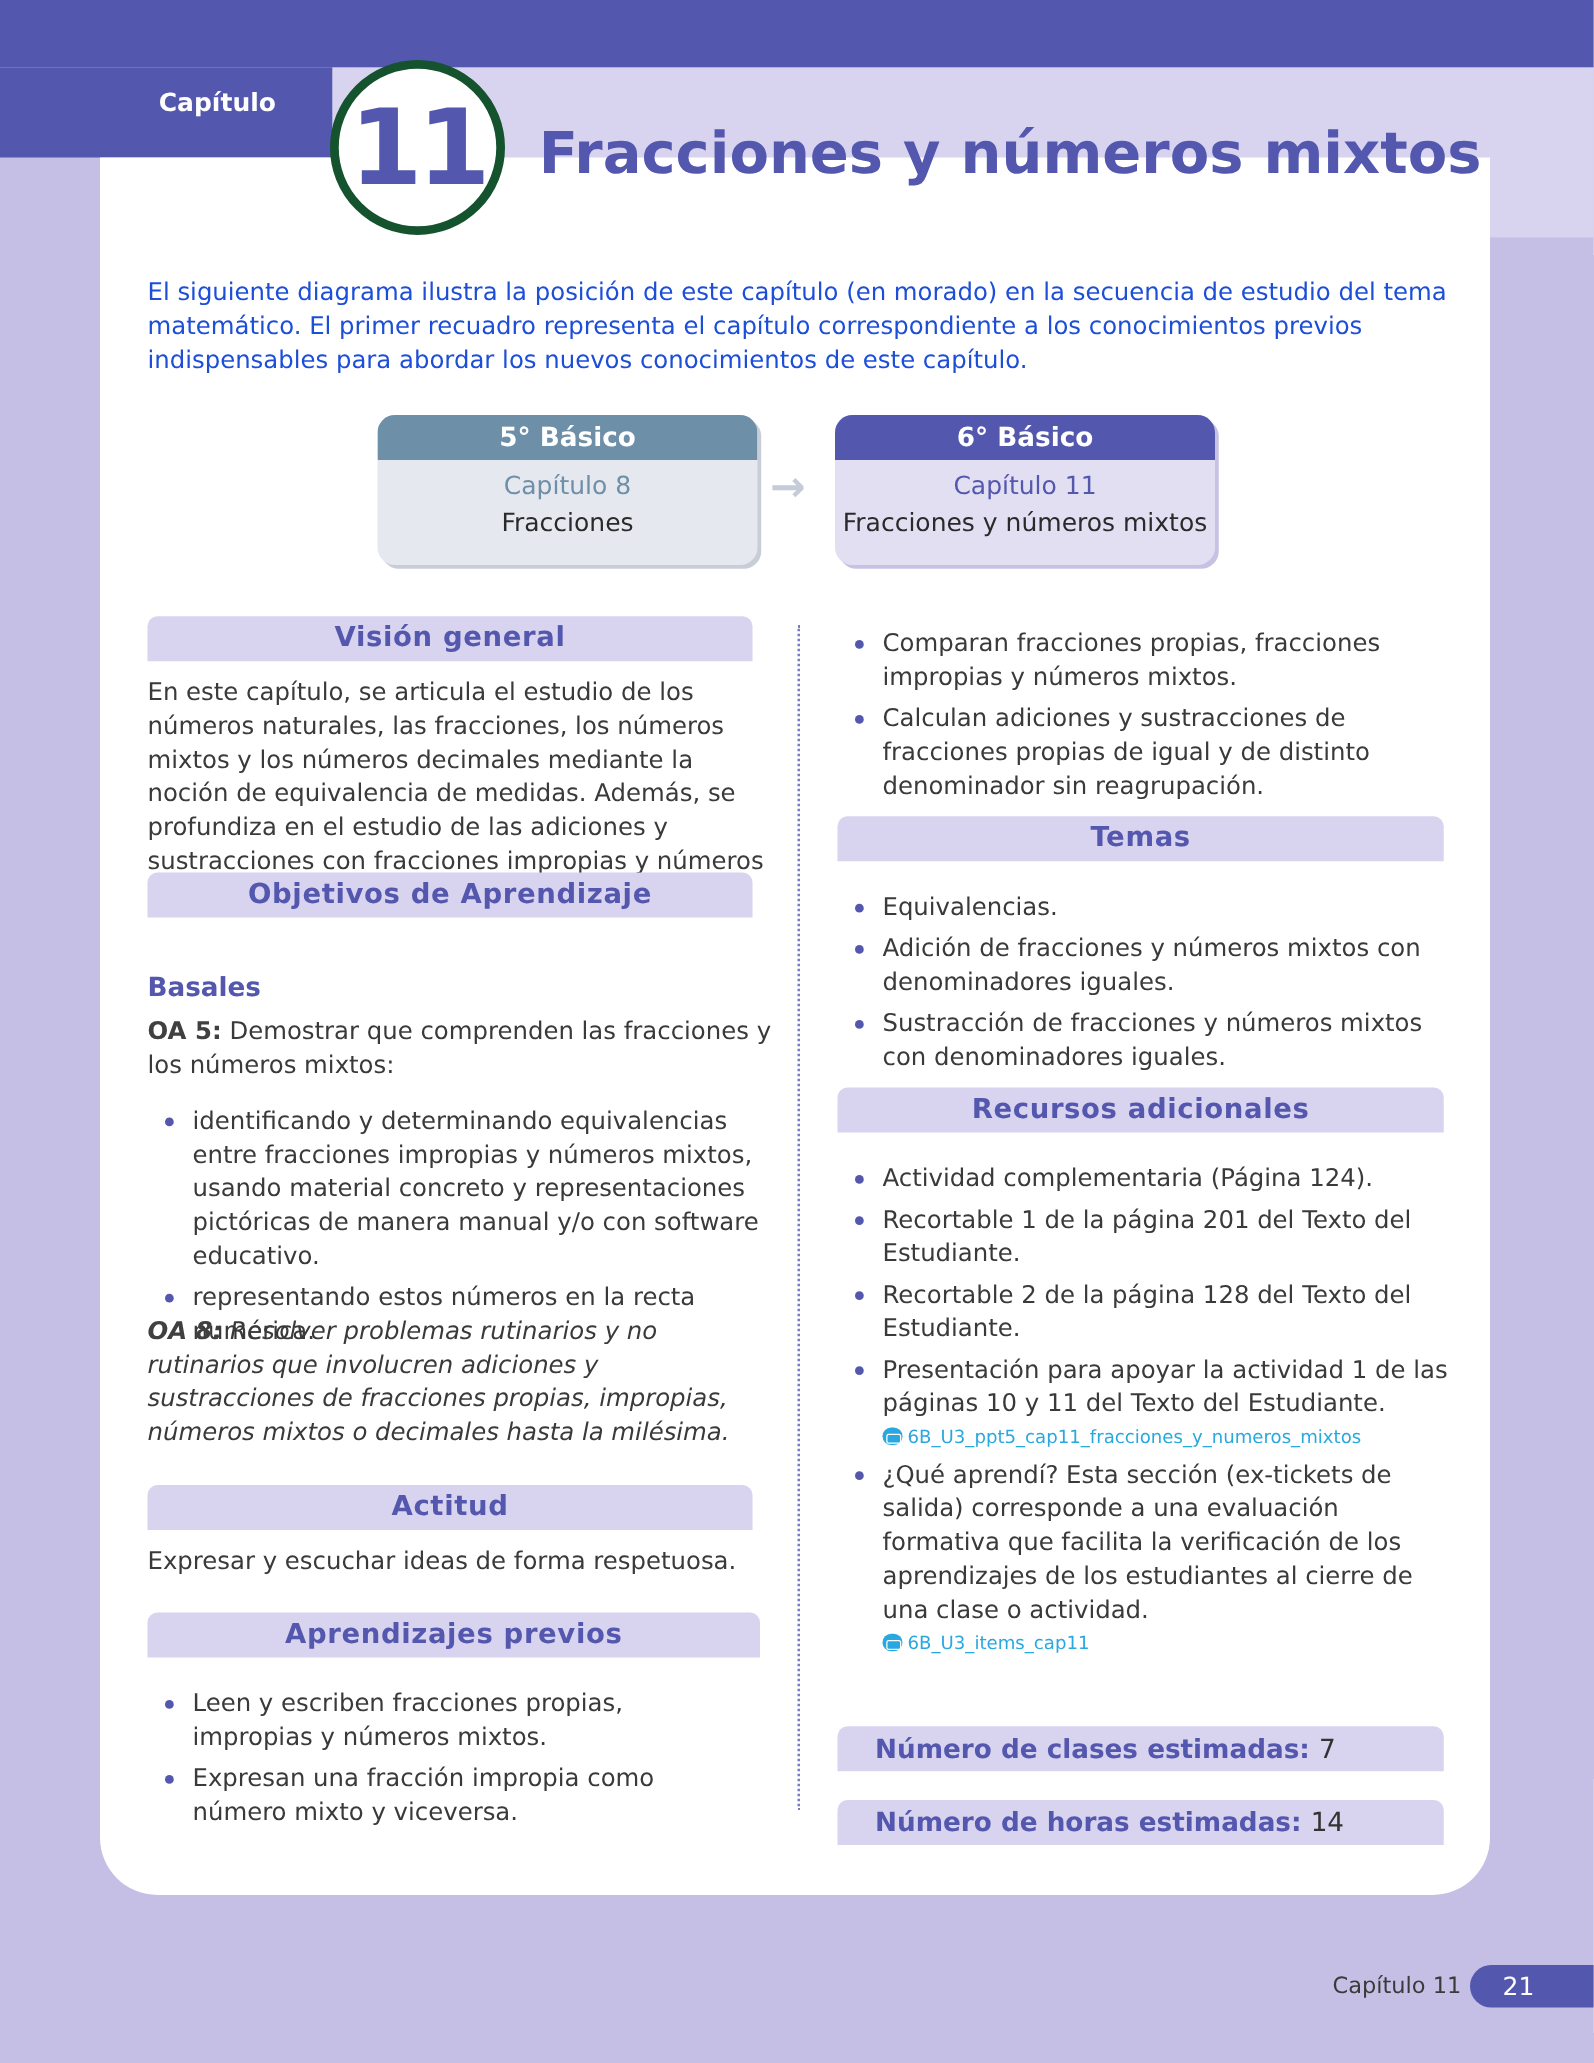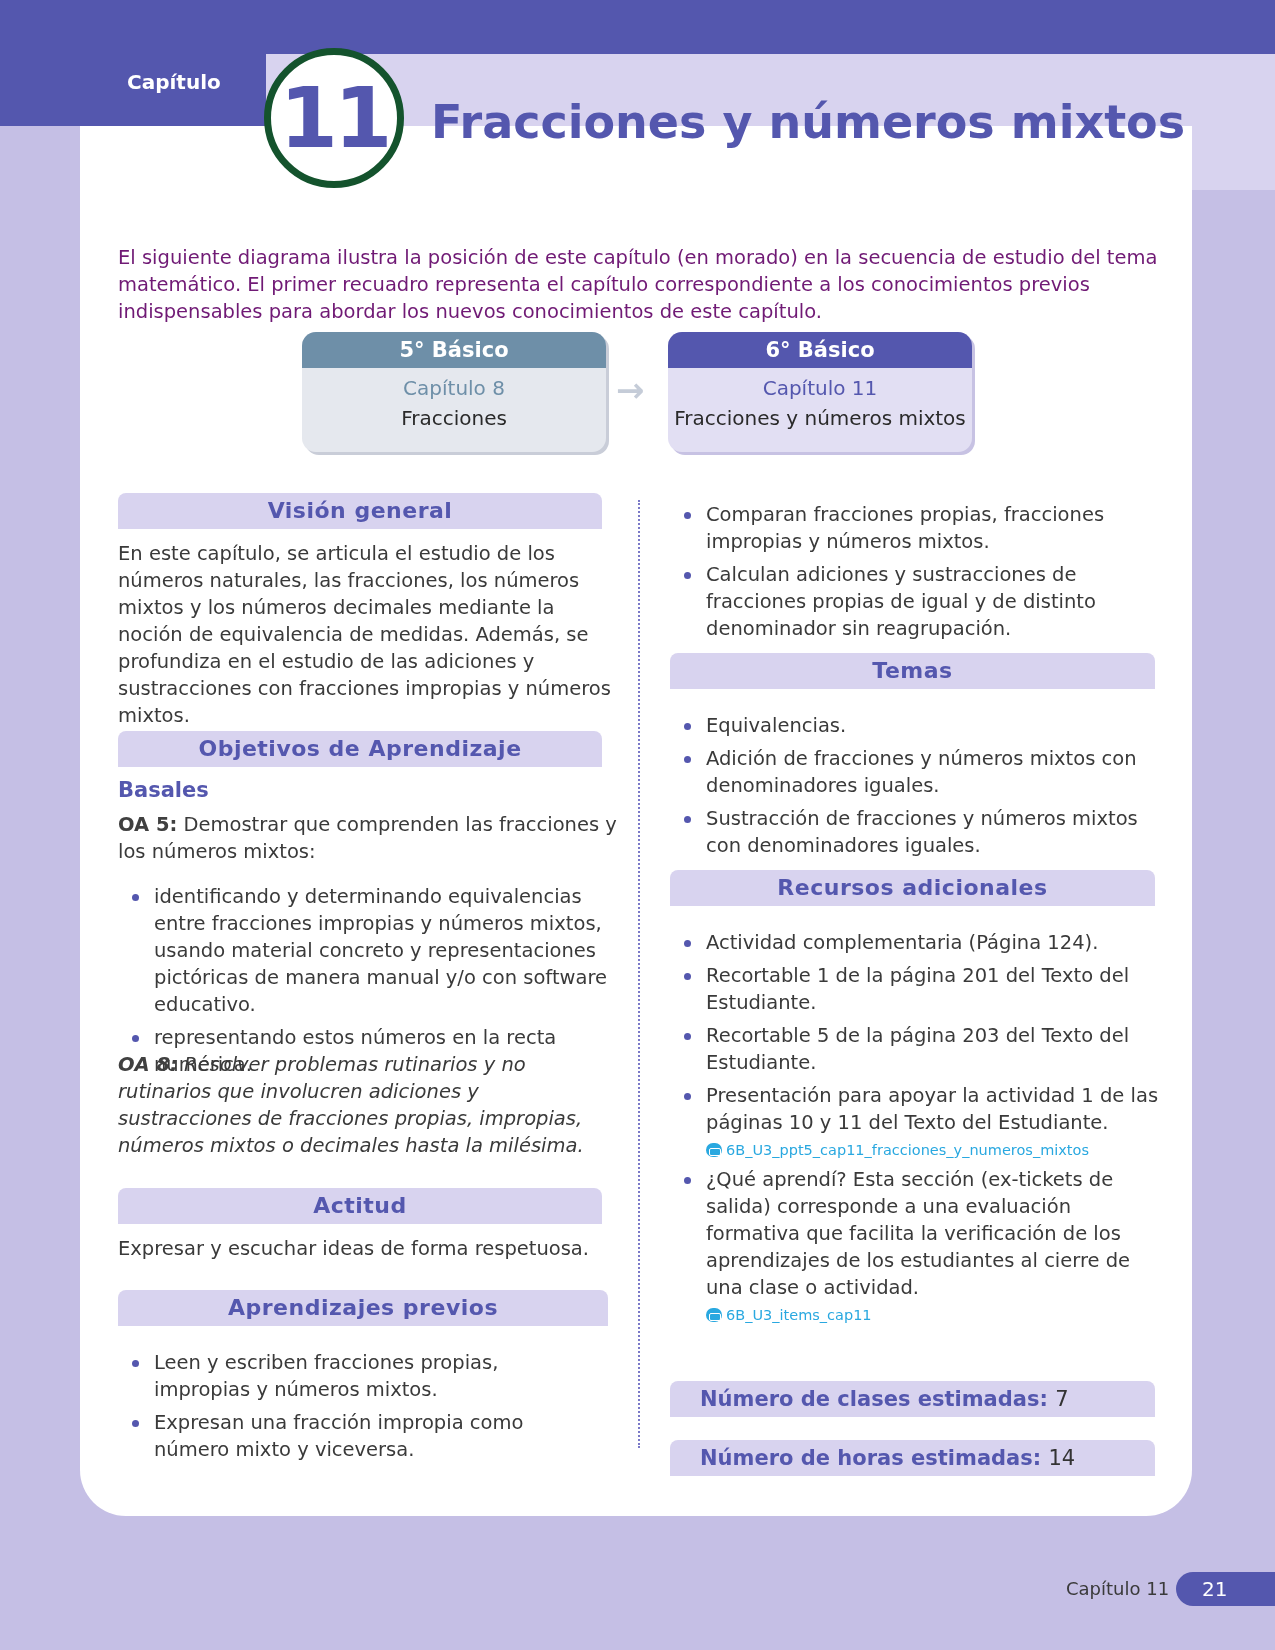--- a/index.html
+++ b/index.html
@@ -18,21 +18,21 @@
   }
   .cap-label { position: absolute; left: 127px; top: 70px; color: #fff; font-size: 20px; font-weight: bold; }
   .cap-circle {
     position: absolute; left: 264px; top: 48px; width: 140px; height: 140px; border-radius: 50%;
     background: #fff; border: 7px solid #14532d; box-sizing: border-box;
     display: flex; align-items: center; justify-content: center;
     color: #5457ae; font-size: 84px; font-weight: bold; letter-spacing: -4px;
   }
   .page-title { position: absolute; left: 431px; top: 95px; color: #5457ae; font-size: 46px; font-weight: bold; }
 
-  .intro { position: absolute; left: 118px; top: 244px; width: 1040px; font-size: 19.5px; line-height: 27px; color: #701a75; }
+  .intro { position: absolute; left: 118px; top: 220px; width: 1040px; font-size: 19.5px; line-height: 27px; color: #1d4ed8; }
 
   .seq-box { position: absolute; top: 332px; width: 304px; height: 120px; border-radius: 14px; overflow: hidden; box-shadow: 3px 3px 0 #c9cdd8; text-align: center; }
   .seq-box .head { height: 36px; line-height: 36px; color: #fff; font-weight: bold; font-size: 21px; }
   .seq-box .chap { margin-top: 8px; font-size: 20px; }
   .seq-box .name { margin-top: 6px; font-size: 20px; color: #2a2a2a; }
   .seq-prev { left: 302px; background: #e5e8ee; }
   .seq-prev .head { background: #6e8fa8; }
   .seq-prev .chap { color: #6e8fa8; }
   .seq-cur { left: 668px; background: #e2dff3; box-shadow: 3px 3px 0 #c7c2e3; }
   .seq-cur .head { background: #5457ae; }
@@ -83,21 +83,21 @@
 <div class="seq-arrow">→</div>
 <div class="seq-box seq-cur">
   <div class="head">6° Básico</div>
   <div class="chap">Capítulo 11</div>
   <div class="name">Fracciones y números mixtos</div>
 </div>
 
 <div class="sec-head" style="left:118px; top:493px; width:484px;">Visión general</div>
 <div class="body-text" style="left:118px; top:540px; width:500px;">En este capítulo, se articula el estudio de los números naturales, las fracciones, los números mixtos y los números decimales mediante la noción de equivalencia de medidas. Además, se profundiza en el estudio de las adiciones y sustracciones con fracciones impropias y números mixtos.</div>
 
-<div class="sec-head" style="left:118px; top:731px; width:484px;">Objetivos de Aprendizaje</div>
+<div class="sec-head" style="left:118px; top:698px; width:484px;">Objetivos de Aprendizaje</div>
 <div class="sub-head" style="left:118px; top:778px;">Basales</div>
 <div class="body-text" style="left:118px; top:811px; width:500px;"><b>OA 5:</b><span> Demostrar que comprenden las fracciones y los números mixtos:</span></div>
 <ul class="bul" style="left:118px; top:871px; width:490px;">
   <li>identificando y determinando equivalencias entre fracciones impropias y números mixtos, usando material concreto y representaciones pictóricas de manera manual y/o con software educativo.</li>
   <li>representando estos números en la recta numérica.</li>
 </ul>
 <div class="body-text" style="left:118px; top:1051px; width:500px;font-style:italic;"><b>OA 8:</b><span> Resolver problemas rutinarios y no rutinarios que involucren adiciones y sustracciones de fracciones propias, impropias, números mixtos o decimales hasta la milésima.</span></div>
 
 <div class="sec-head" style="left:118px; top:1188px; width:484px;">Actitud</div>
 <div class="body-text" style="left:118px; top:1235px; width:500px;">Expresar y escuchar ideas de forma respetuosa.</div>
@@ -119,21 +119,21 @@
 <ul class="bul" style="left:670px; top:700px; width:480px;">
   <li>Equivalencias.</li>
   <li>Adición de fracciones y números mixtos con denominadores iguales.</li>
   <li>Sustracción de fracciones y números mixtos con denominadores iguales.</li>
 </ul>
 
 <div class="sec-head" style="left:670px; top:870px; width:485px;">Recursos adicionales</div>
 <ul class="bul" style="left:670px; top:917px; width:480px;">
   <li>Actividad complementaria (Página 124).</li>
   <li>Recortable 1 de la página 201 del Texto del Estudiante.</li>
-  <li>Recortable 5 de la página 203 del Texto del Estudiante.</li>
+  <li>Recortable 2 de la página 128 del Texto del Estudiante.</li>
   <li>
     <span>Presentación para apoyar la actividad 1 de las páginas 10 y 11 del Texto del Estudiante.</span>
     <span class="link"><span class="folder"></span><span>6B_U3_ppt5_cap11_fracciones_y_numeros_mixtos</span></span>
   </li>
   <li>
     <span>¿Qué aprendí? Esta sección (ex-tickets de salida) corresponde a una evaluación formativa que facilita la verificación de los aprendizajes de los estudiantes al cierre de una clase o actividad.</span>
     <span class="link"><span class="folder"></span><span>6B_U3_items_cap11</span></span>
   </li>
 </ul>
 

